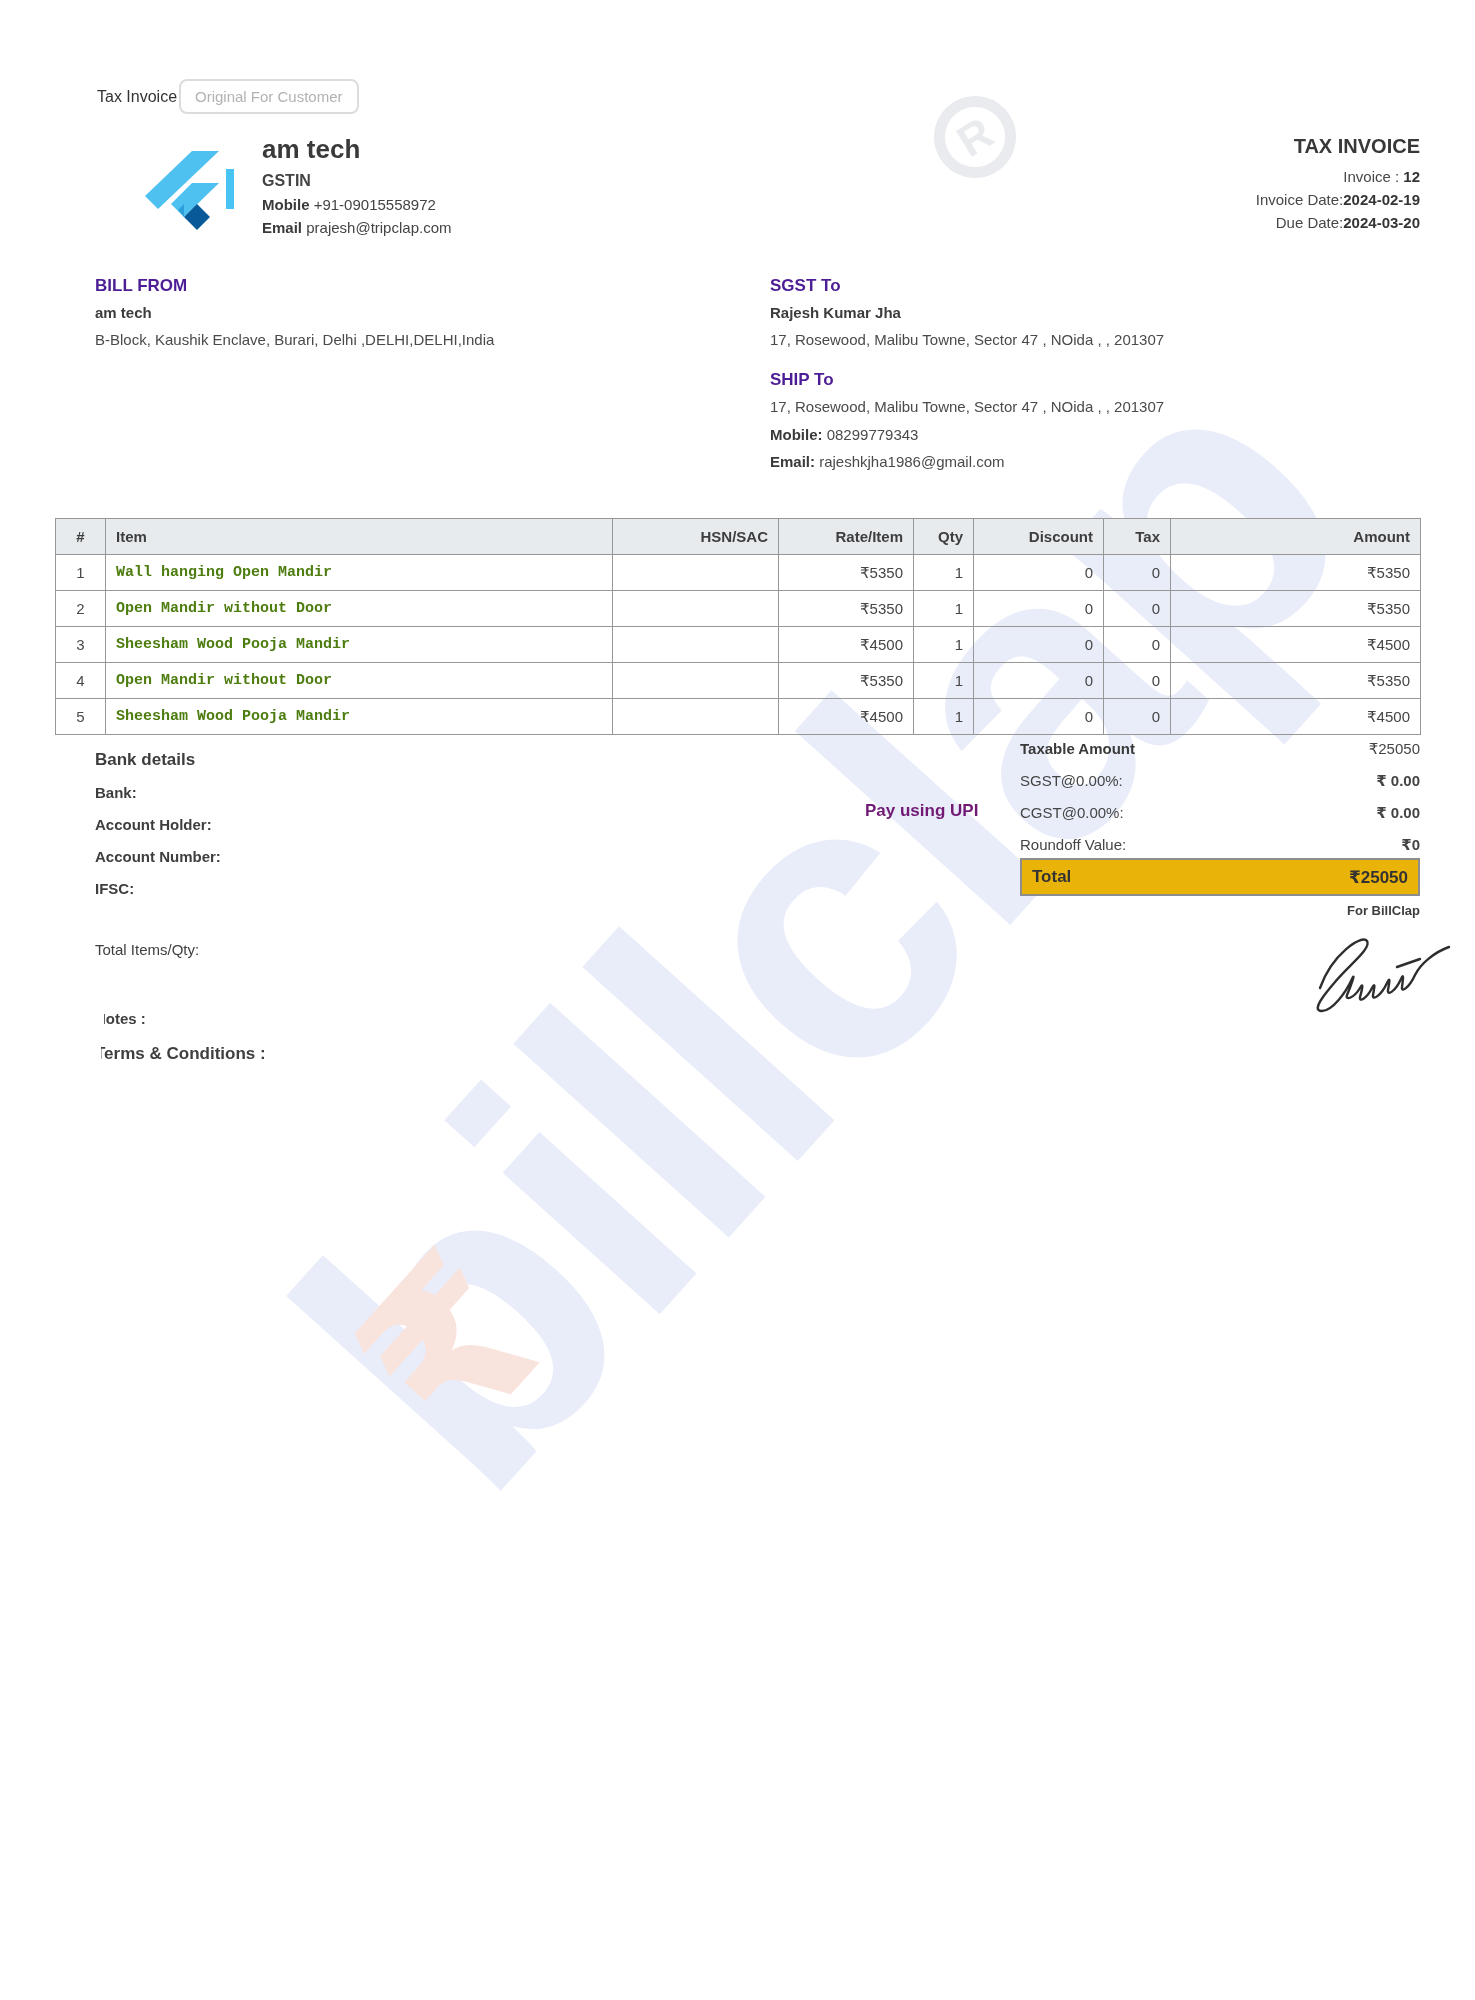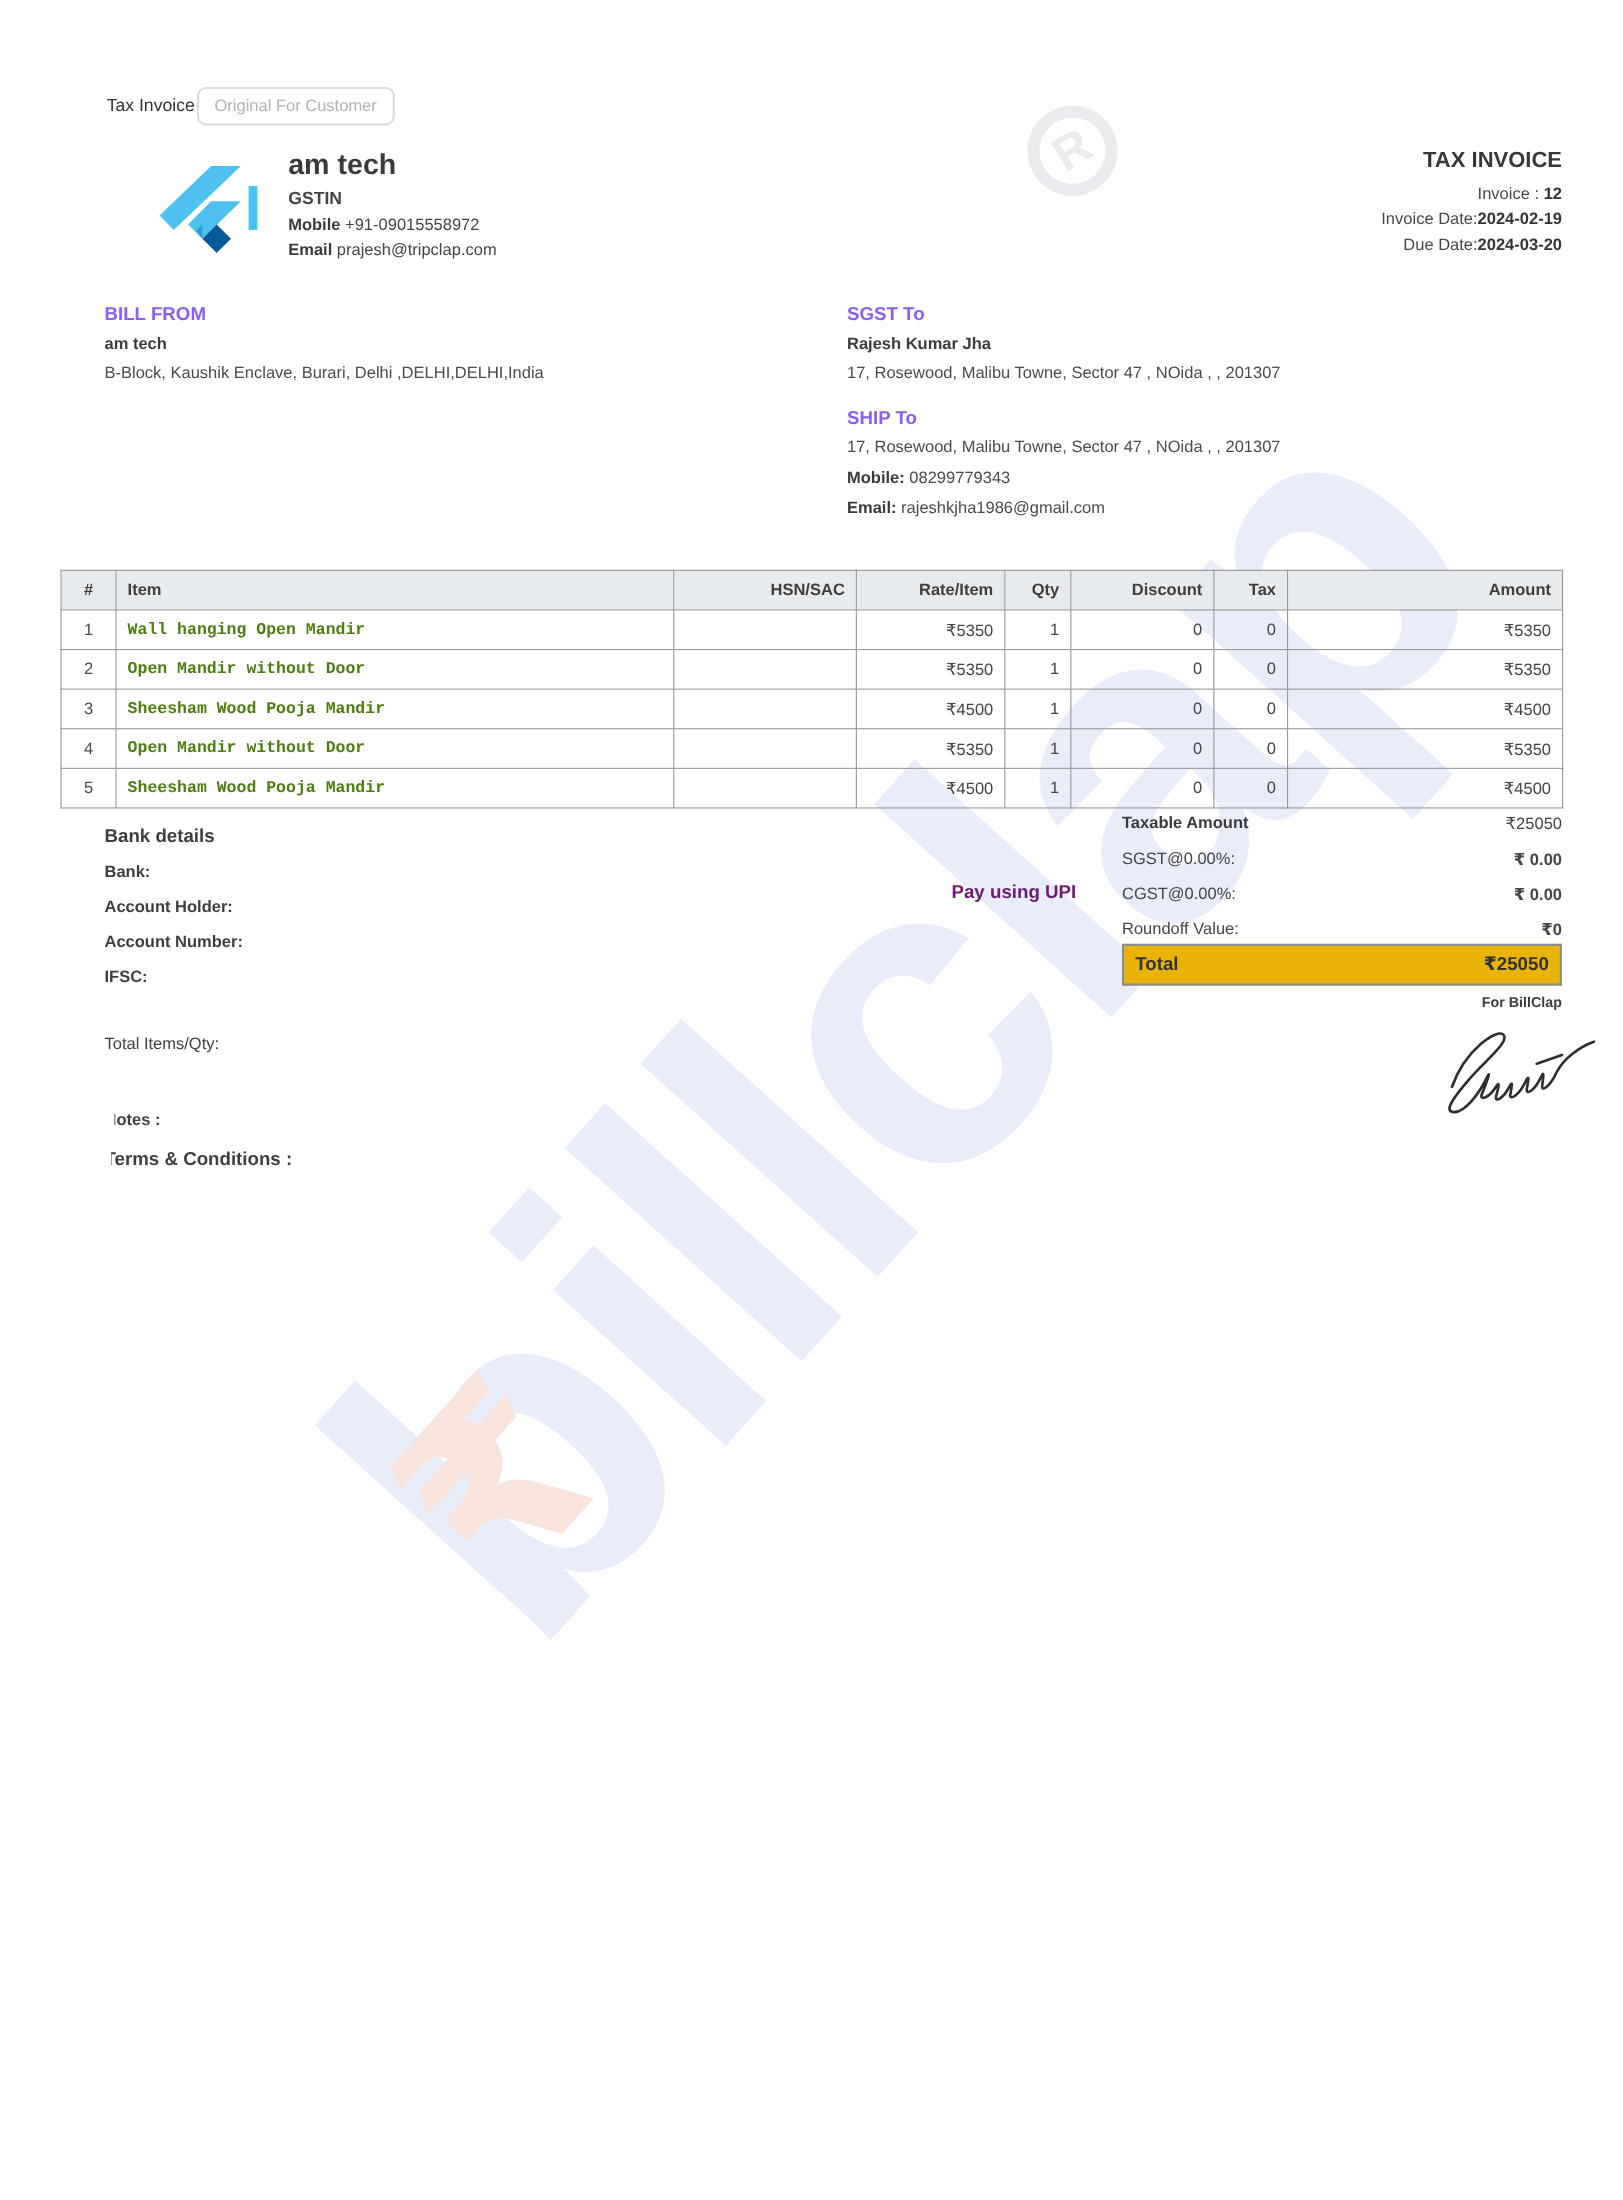--- a/index.html
+++ b/index.html
@@ -30,21 +30,21 @@
   .gstin{top:172px;font-weight:700;font-size:16px;}
   .mobile-line{top:196px;}
   .email-line{top:219px;}
   .inv-meta{right:55px;text-align:right;font-size:15px;color:#474747;}
   .inv-title{top:135px;font-size:20px;font-weight:700;color:#383838;}
   .inv-no{top:168px;}
   .inv-date{top:191px;}
   .inv-due{top:214px;}
   .inv-meta b{color:#343434;}
   
-  .sec-title{font-size:17px;font-weight:700;color:#8b5cf6;}
+  .sec-title{font-size:17px;font-weight:700;color:#4c1d95;}
   .party-name{font-size:15px;font-weight:700;color:#3c3c3c;}
   .party-line{font-size:15px;color:#4a4a4a;}
   .party-line b{color:#3a3a3a;}
   
   table.items{position:absolute;left:55px;top:518px;width:1365px;border-collapse:collapse;
               table-layout:fixed;background:transparent;}
   table.items th,table.items td{border:1px solid #979797;font-size:15px;height:35px;
               padding:0 10px;overflow:hidden;white-space:nowrap;}
   table.items th{background:#e8ebee;font-weight:700;color:#3e3e3e;}
   td.sn{color:#4a4a4a;text-align:center;}

